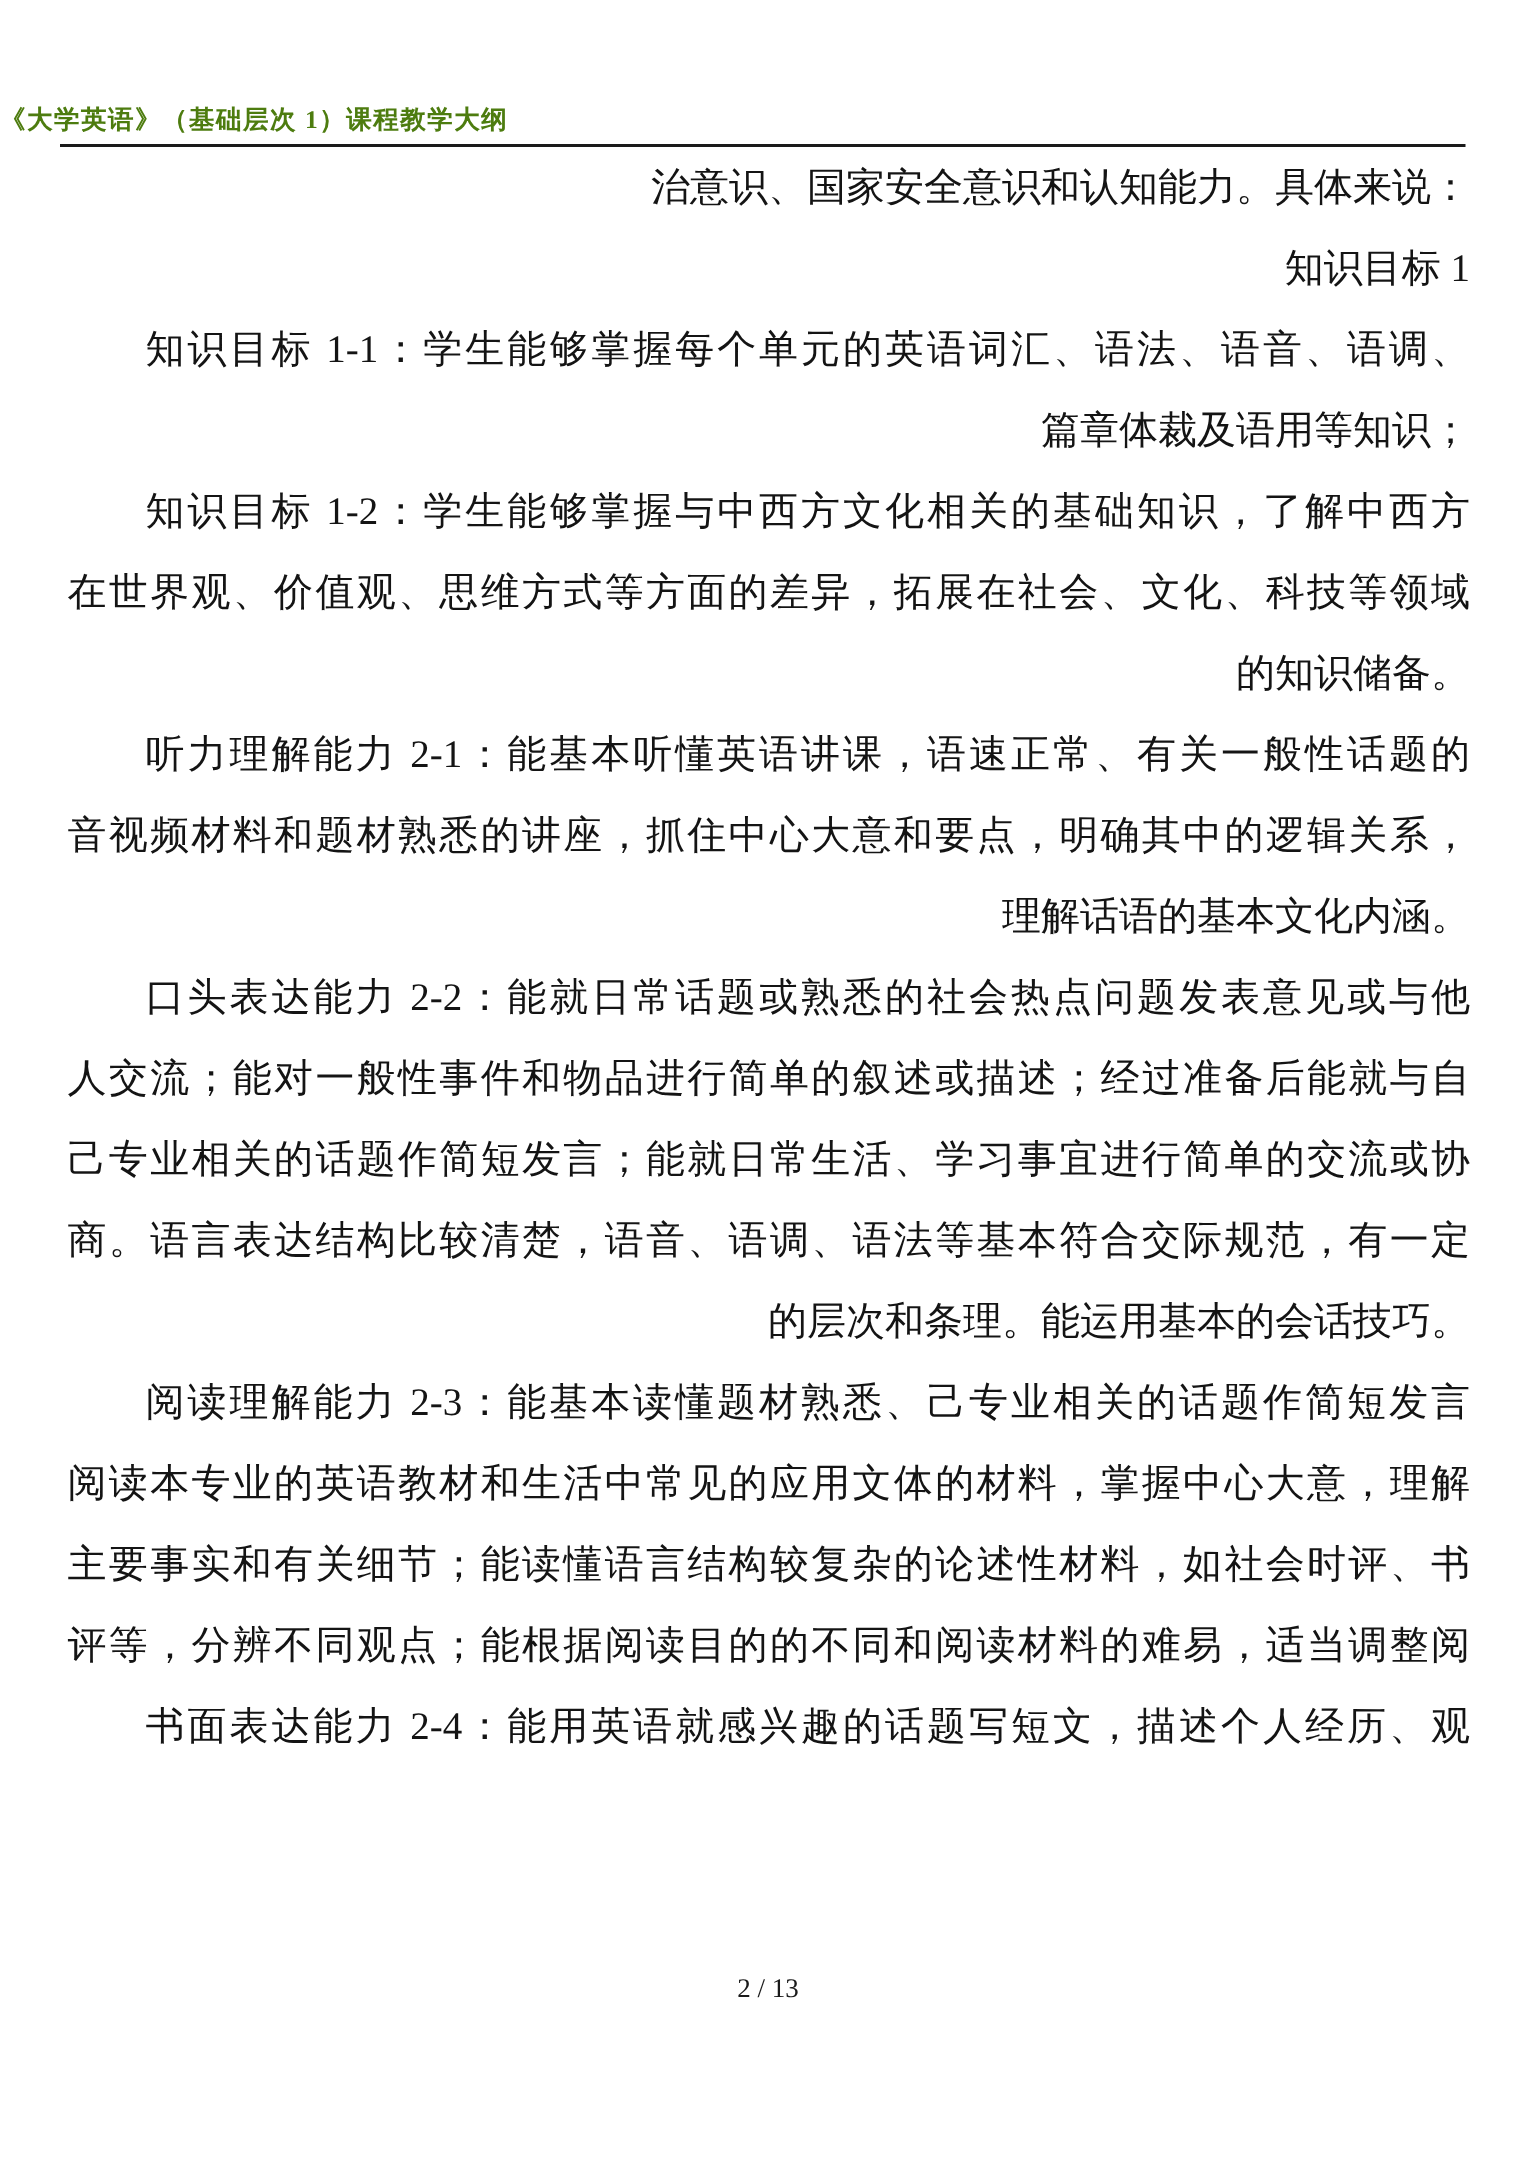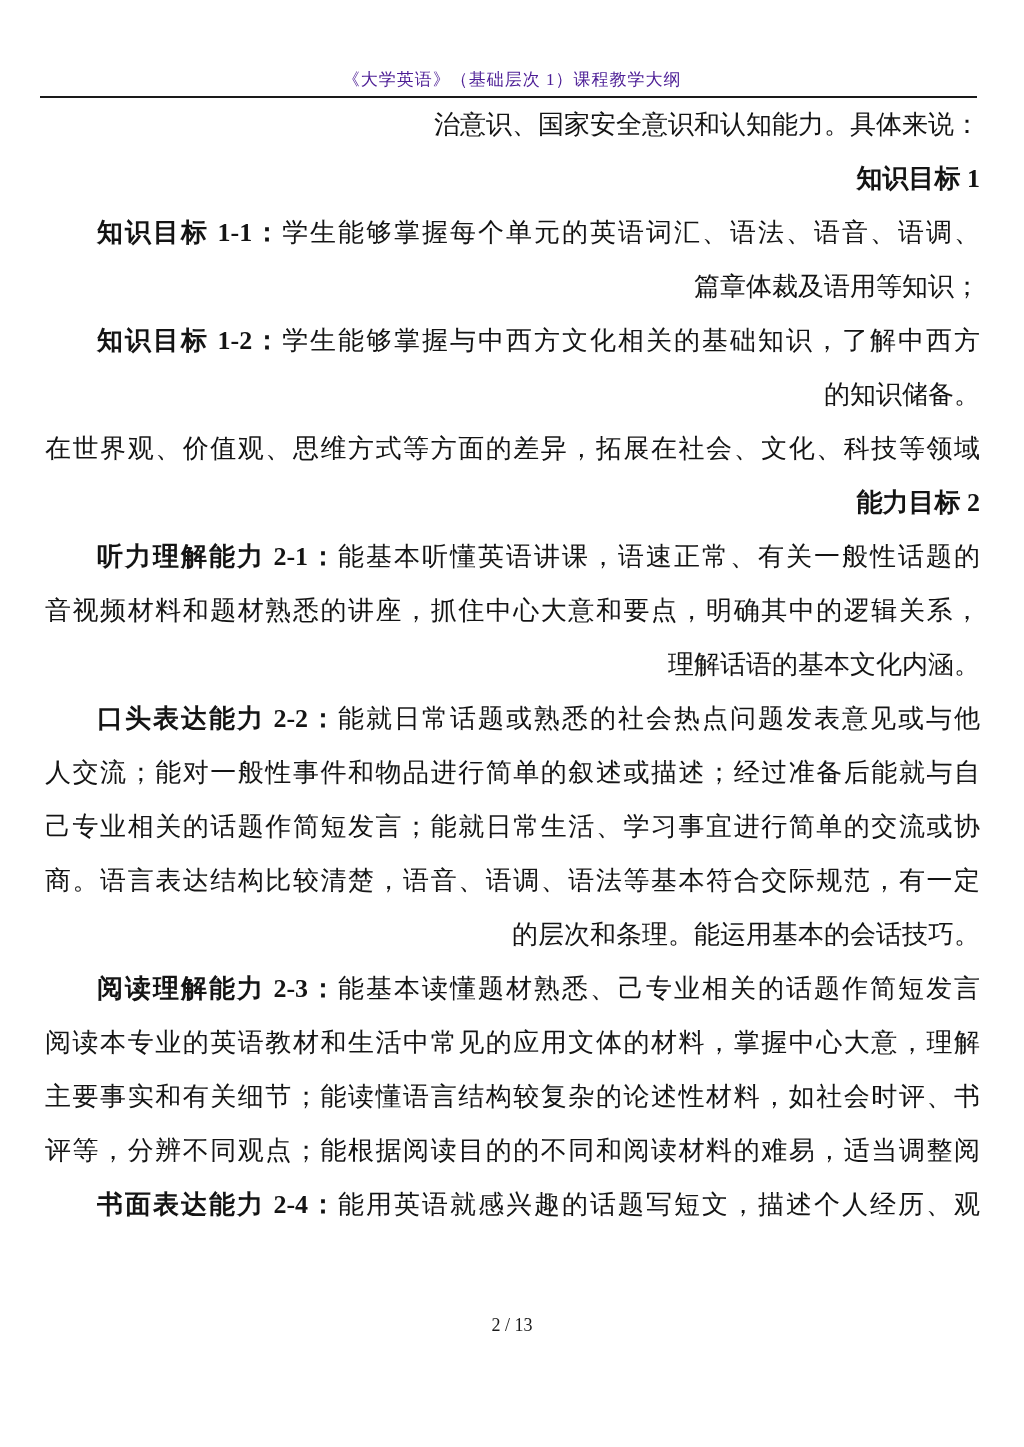--- a/index.html
+++ b/index.html
@@ -14,25 +14,25 @@
     background: #ffffff;
     color: #141414;
     font-family: "Liberation Serif", "DejaVu Serif", serif;
     overflow: hidden;
   }
   .header-title {
     position: absolute;
     top: 68px;
     left: 0;
     width: 100%;
-    text-align: center;
     font-size: 17px;
     line-height: 24px;
-    color: #4c1d95;
+    color: #4d7c0f;
     letter-spacing: 1px;
+    font-weight: bold;
   }
   .header-rule {
     position: absolute;
     top: 96px;
     left: 40px;
     width: 937px;
     height: 0;
     border-top: 2px solid #1a1a1a;
   }
   .content {
@@ -53,21 +53,21 @@
     text-indent: 52px;
   }
   .line.j {
     text-align: justify;
     text-align-last: justify;
   }
   .line.hd {
     font-weight: bold;
   }
   .lead {
-    font-weight: bold;
+    font-weight: normal;
   }
   .footer {
     position: absolute;
     top: 1312px;
     left: 0;
     width: 100%;
     text-align: center;
     font-size: 18px;
     line-height: 26px;
     color: #1a1a1a;
@@ -80,23 +80,22 @@
 
   <div class="header-title">《大学英语》（基础层次 1）课程教学大纲</div>
   <div class="header-rule"></div>
 
   <div class="content">
     <div class="line"><span class="lead"></span><span>治意识、国家安全意识和认知能力。具体来说：</span></div>
     <div class="line ind hd"><span class="lead">知识目标 1</span><span></span></div>
     <div class="line ind j"><span class="lead">知识目标 1-1：</span><span>学生能够掌握每个单元的英语词汇、语法、语音、语调、</span></div>
     <div class="line"><span class="lead"></span><span>篇章体裁及语用等知识；</span></div>
     <div class="line ind j"><span class="lead">知识目标 1-2：</span><span>学生能够掌握与中西方文化相关的基础知识，了解中西方</span></div>
+    <div class="line j"><span class="lead"></span><span>在世界观、价值观、思维方式等方面的差异，拓展在社会、文化、科技等领域</span></div>
     <div class="line"><span class="lead"></span><span>的知识储备。</span></div>
-    <div class="line j"><span class="lead"></span><span>在世界观、价值观、思维方式等方面的差异，拓展在社会、文化、科技等领域</span></div>
-    <div class="line ind hd"><span class="lead">能力目标 2</span><span></span></div>
     <div class="line ind j"><span class="lead">听力理解能力 2-1：</span><span>能基本听懂英语讲课，语速正常、有关一般性话题的</span></div>
     <div class="line j"><span class="lead"></span><span>音视频材料和题材熟悉的讲座，抓住中心大意和要点，明确其中的逻辑关系，</span></div>
     <div class="line"><span class="lead"></span><span>理解话语的基本文化内涵。</span></div>
     <div class="line ind j"><span class="lead">口头表达能力 2-2：</span><span>能就日常话题或熟悉的社会热点问题发表意见或与他</span></div>
     <div class="line j"><span class="lead"></span><span>人交流；能对一般性事件和物品进行简单的叙述或描述；经过准备后能就与自</span></div>
     <div class="line j"><span class="lead"></span><span>己专业相关的话题作简短发言；能就日常生活、学习事宜进行简单的交流或协</span></div>
     <div class="line j"><span class="lead"></span><span>商。语言表达结构比较清楚，语音、语调、语法等基本符合交际规范，有一定</span></div>
     <div class="line"><span class="lead"></span><span>的层次和条理。能运用基本的会话技巧。</span></div>
     <div class="line ind j"><span class="lead">阅读理解能力 2-3：</span><span>能基本读懂题材熟悉、己专业相关的话题作简短发言</span></div>
     <div class="line j"><span class="lead"></span><span>阅读本专业的英语教材和生活中常见的应用文体的材料，掌握中心大意，理解</span></div>

